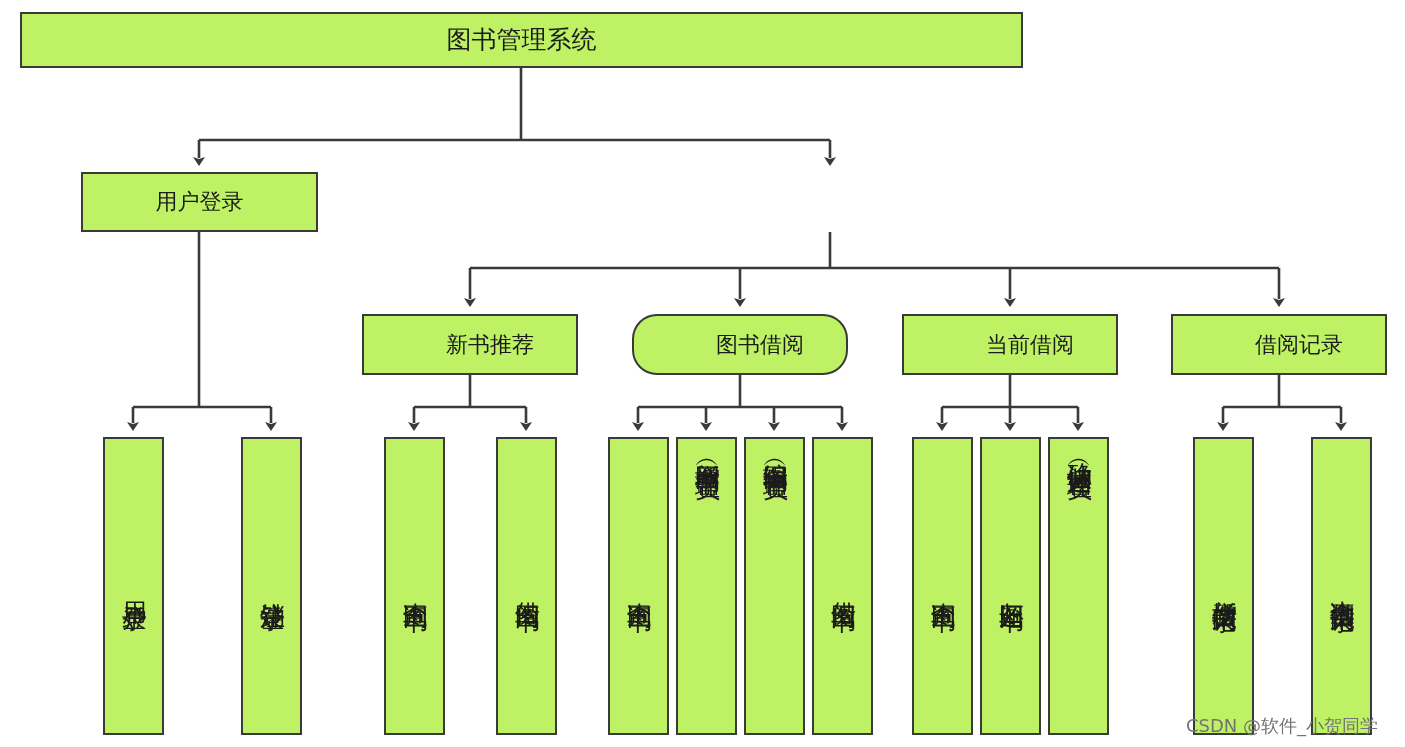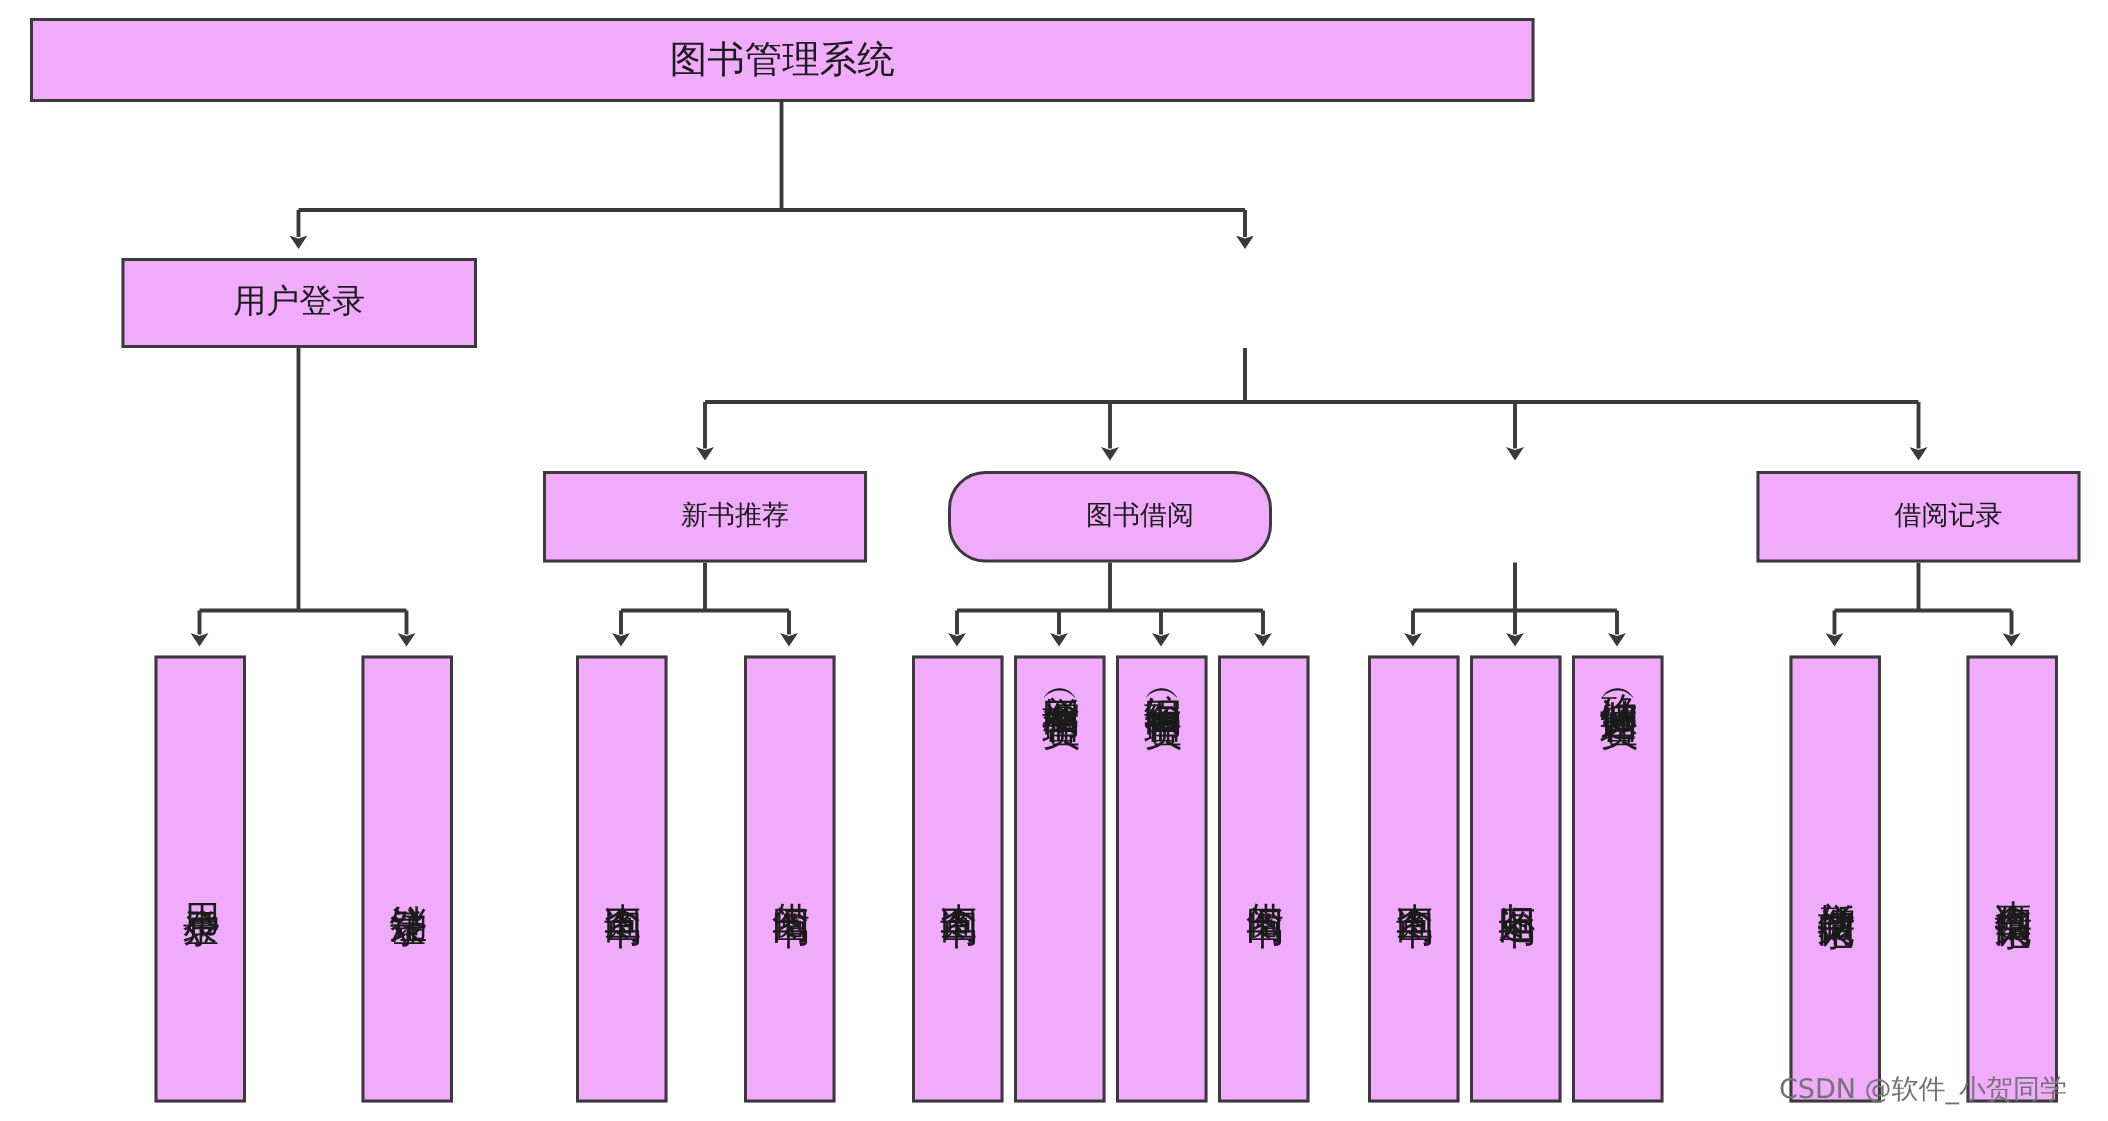--- a/index.html
+++ b/index.html
@@ -21,36 +21,36 @@
     position: absolute;
     left: 0;
     top: 0;
     width: 1405px;
     height: 747px;
   }
   .node {
     position: absolute;
     box-sizing: border-box;
     border: 2.5px solid #3a3a3a;
-    background: #f0abfc;
+    background: #bef264;
     color: #1b1b1b;
     display: flex;
     align-items: center;
     justify-content: center;
     text-align: center;
     line-height: 1.15;
   }
   .node.root {
     font-size: 25px;
   }
   .node.level2 {
     font-size: 22px;
   }
   .node.level3 {
-    font-size: 18px;
+    font-size: 22px;
     padding-left: 40px;
   }
   .node.leaf {
     writing-mode: vertical-rl;
     text-orientation: upright;
     align-items: center;
     justify-content: center;
     font-size: 25px;
     letter-spacing: 2px;
     padding: 4px 0;
@@ -132,20 +132,23 @@
   <div class="node level2" style="left:81px; top:172px; width:237px; height:60px;">
     <span>用户登录</span>
   </div>
 
   <div class="node level3" style="left:362px; top:314px; width:216px; height:61px;">
     <span>新书推荐</span>
   </div>
   <div class="node level3" style="left:632px; top:314px; width:216px; height:61px;border-radius:25px;">
     <span>图书借阅</span>
   </div>
+  <div class="node level3" style="left:902px; top:314px; width:216px; height:61px;">
+    <span>当前借阅</span>
+  </div>
   <div class="node level3" style="left:1171px; top:314px; width:216px; height:61px;">
     <span>借阅记录</span>
   </div>
 
   <div class="node leaf" style="left:103px; top:437px; width:61px; height:298px;">
     <span>用户登录</span>
   </div>
   <div class="node leaf" style="left:241px; top:437px; width:61px; height:298px;">
     <span>注销登录</span>
   </div>

